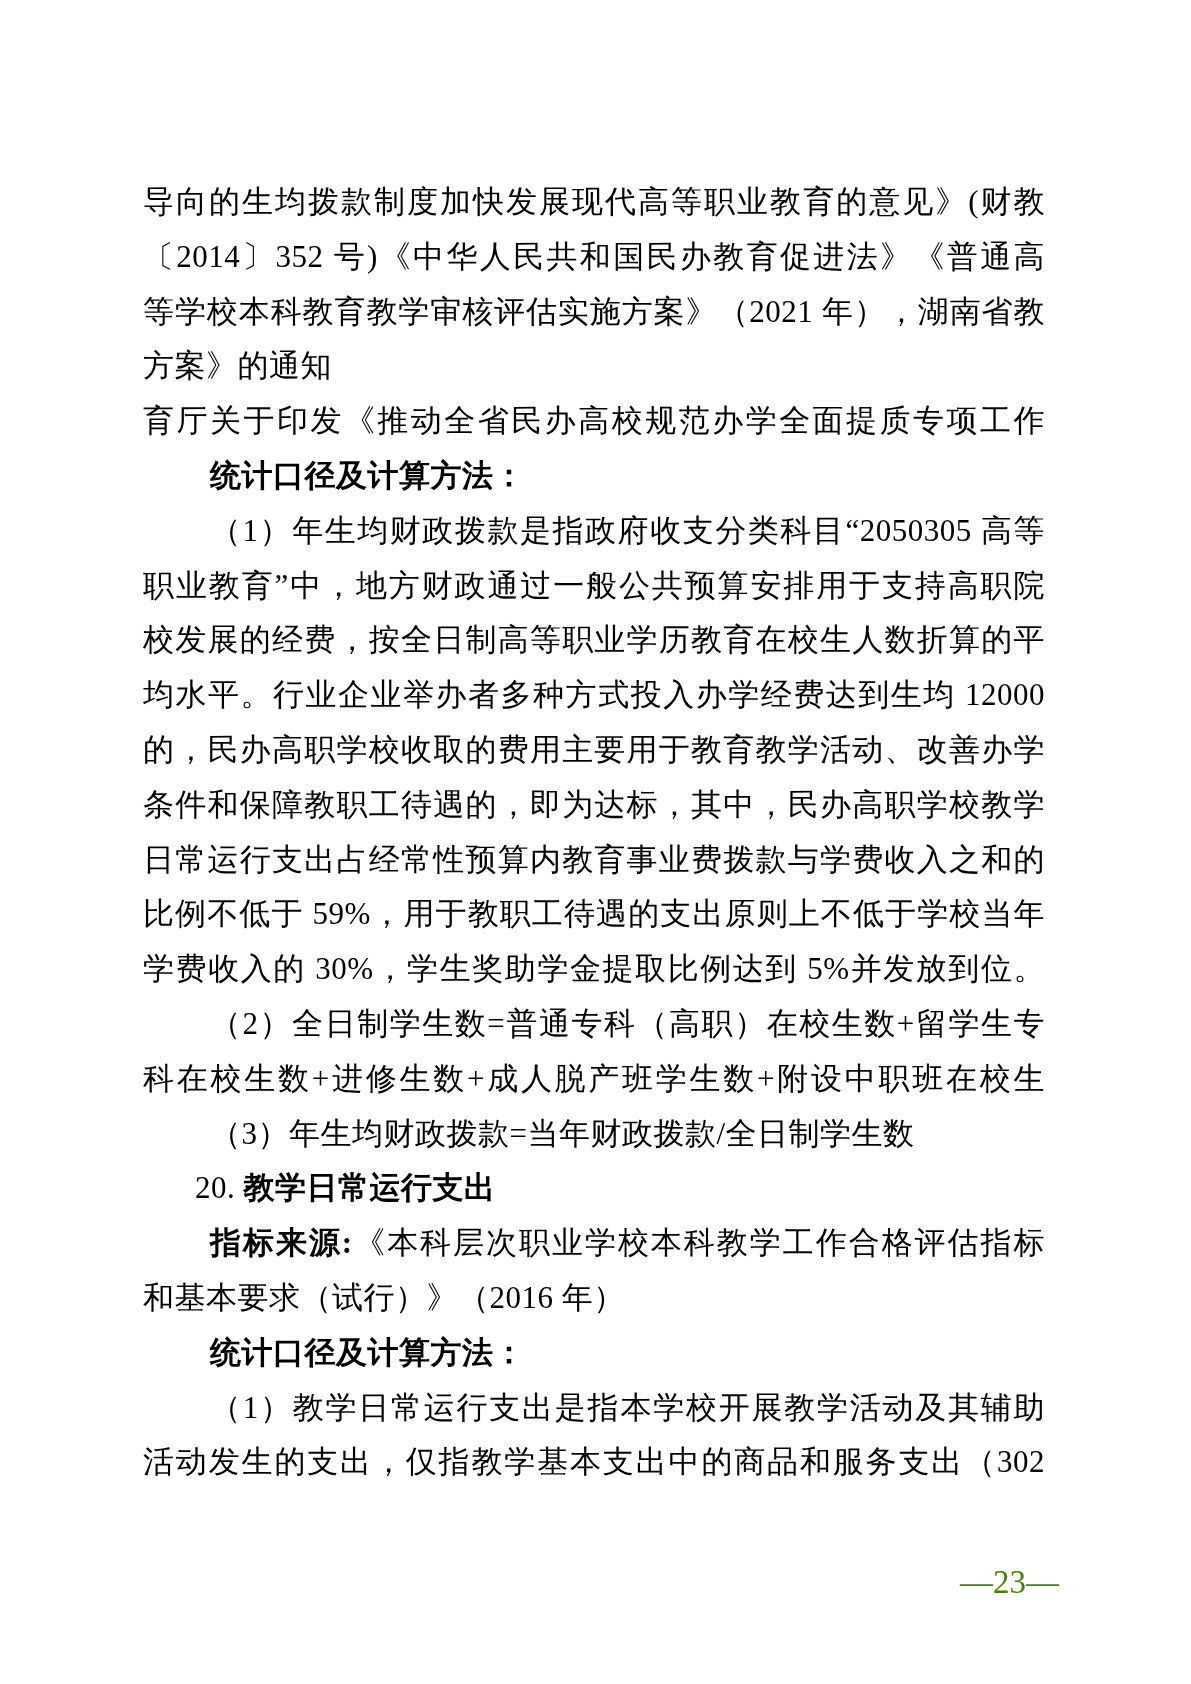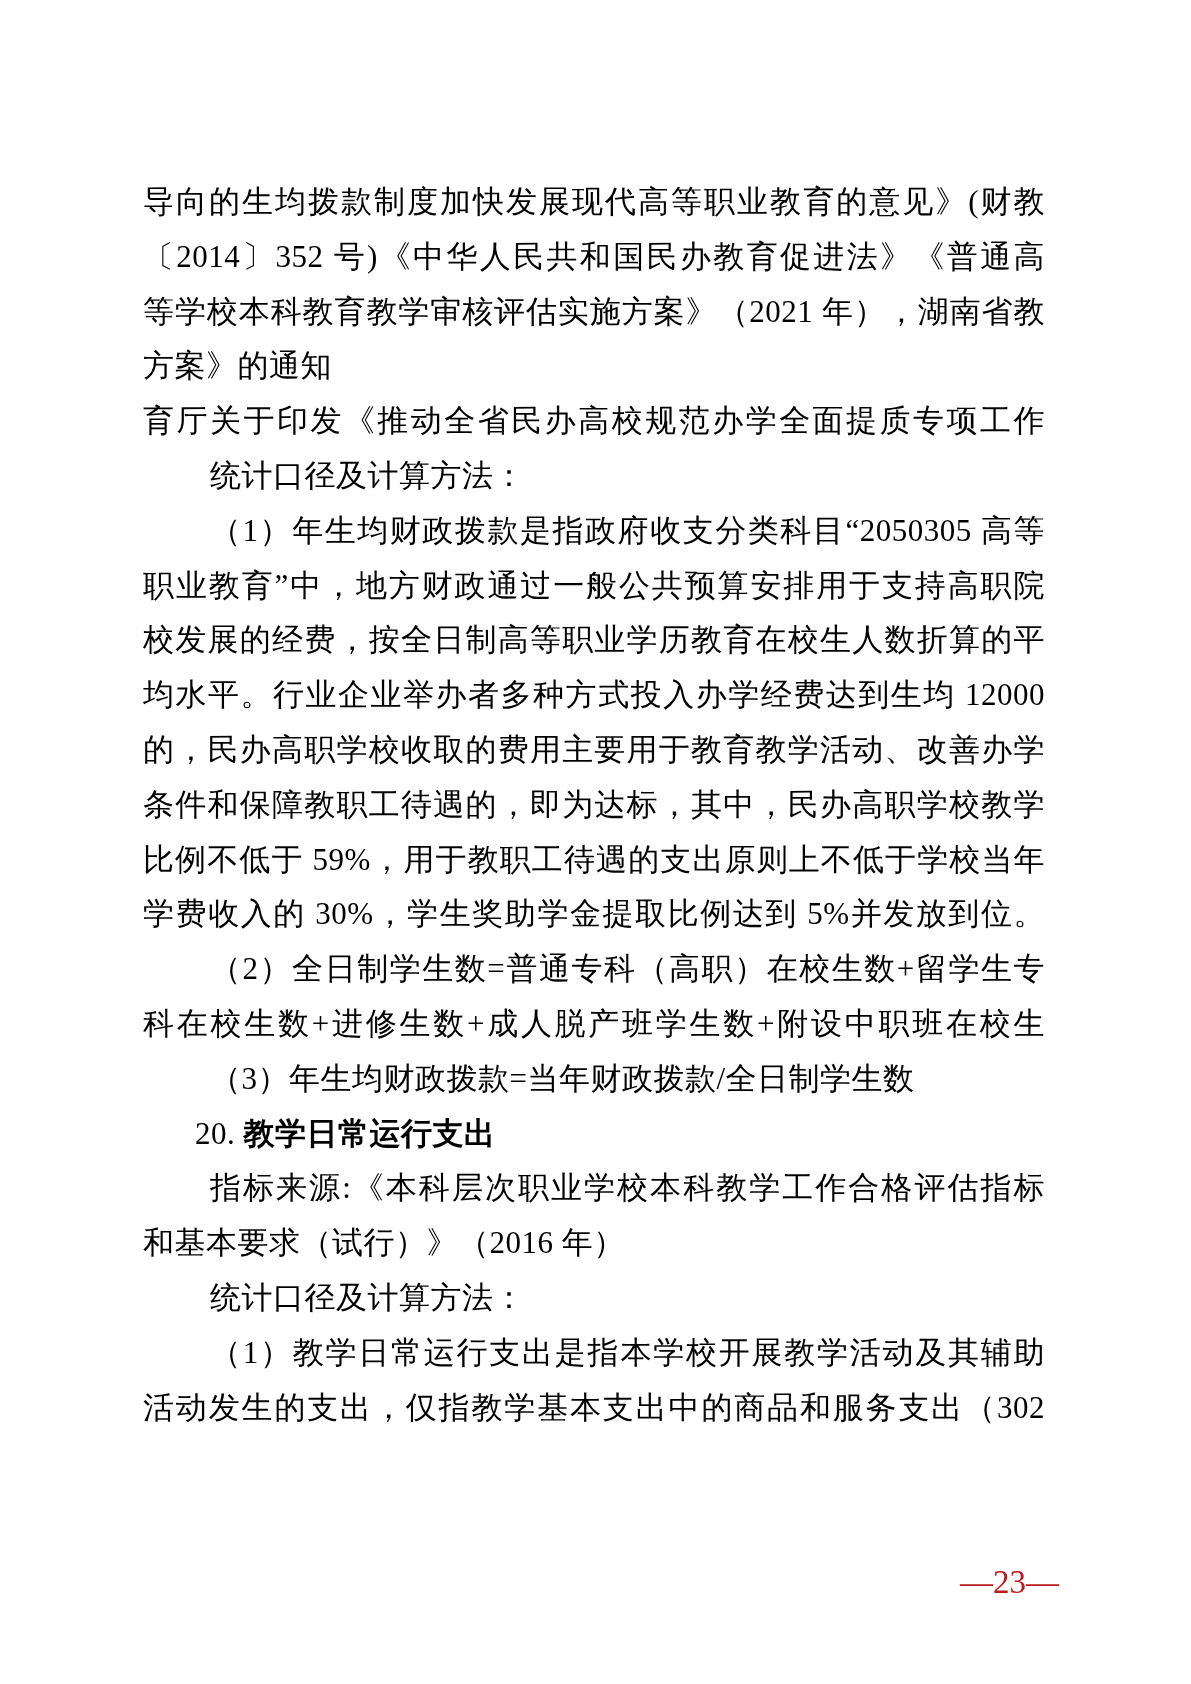--- a/index.html
+++ b/index.html
@@ -32,57 +32,58 @@
     font-family: "Liberation Serif", "DejaVu Serif", serif;
   }
   .line.justify {
     white-space: normal;
     text-align: justify;
     text-align-last: justify;
   }
   .line.indent-para   { padding-left: 67px; }
   .line.indent-heading{ padding-left: 52px; }
   .kai {
-    font-weight: normal;
+    font-weight: bold;
   }
   .heading {
     font-family: Liberation Serif, serif;
     font-weight: bold;
   }
   .num {
     font-family: "Liberation Serif", "DejaVu Serif", serif;
     font-weight: normal;
   }
   .footer-page-number {
     position: absolute;
     left: 960px;
     top: 1562px;
     font-size: 33px;
     line-height: 40px;
     font-family: "Liberation Serif", "DejaVu Serif", serif;
-    color: #b91c1c;
+    color: #4d7c0f;
   }
 </style>
 </head>
 <body>
 
 <div class="page">
   <div class="content">
       <div class="line justify"><span>导向的生均拨款制度加快发展现代高等职业教育的意见》(财教</span></div>
       <div class="line justify"><span>〔2014〕352 号)《中华人民共和国民办教育促进法》《普通高</span></div>
       <div class="line justify"><span>等学校本科教育教学审核评估实施方案》（2021 年），湖南省教</span></div>
       <div class="line"><span>方案》的通知</span></div>
       <div class="line justify"><span>育厅关于印发《推动全省民办高校规范办学全面提质专项工作</span></div>
       <div class="line indent-para kai"><span>统计口径及计算方法：</span></div>
       <div class="line justify indent-para"><span>（1）年生均财政拨款是指政府收支分类科目“2050305 高等</span></div>
       <div class="line justify"><span>职业教育”中，地方财政通过一般公共预算安排用于支持高职院</span></div>
       <div class="line justify"><span>校发展的经费，按全日制高等职业学历教育在校生人数折算的平</span></div>
       <div class="line justify"><span>均水平。行业企业举办者多种方式投入办学经费达到生均 12000</span></div>
       <div class="line justify"><span>的，民办高职学校收取的费用主要用于教育教学活动、改善办学</span></div>
       <div class="line justify"><span>条件和保障教职工待遇的，即为达标，其中，民办高职学校教学</span></div>
+      <div class="line justify"><span>日常运行支出占经常性预算内教育事业费拨款与学费收入之和的</span></div>
       <div class="line justify"><span>比例不低于 59%，用于教职工待遇的支出原则上不低于学校当年</span></div>
       <div class="line justify"><span>学费收入的 30%，学生奖助学金提取比例达到 5%并发放到位。</span></div>
       <div class="line justify indent-para"><span>（2）全日制学生数=普通专科（高职）在校生数+留学生专</span></div>
       <div class="line justify"><span>科在校生数+进修生数+成人脱产班学生数+附设中职班在校生</span></div>
       <div class="line indent-para"><span>（3）年生均财政拨款=当年财政拨款/全日制学生数</span></div>
       <div class="line indent-heading"><span class="num">20. </span><span class="heading">教学日常运行支出</span></div>
       <div class="line justify indent-para"><span class="kai">指标来源:</span><span>《本科层次职业学校本科教学工作合格评估指标</span></div>
       <div class="line"><span>和基本要求（试行）》（2016 年）</span></div>
       <div class="line indent-para kai"><span>统计口径及计算方法：</span></div>
       <div class="line justify indent-para"><span>（1）教学日常运行支出是指本学校开展教学活动及其辅助</span></div>

